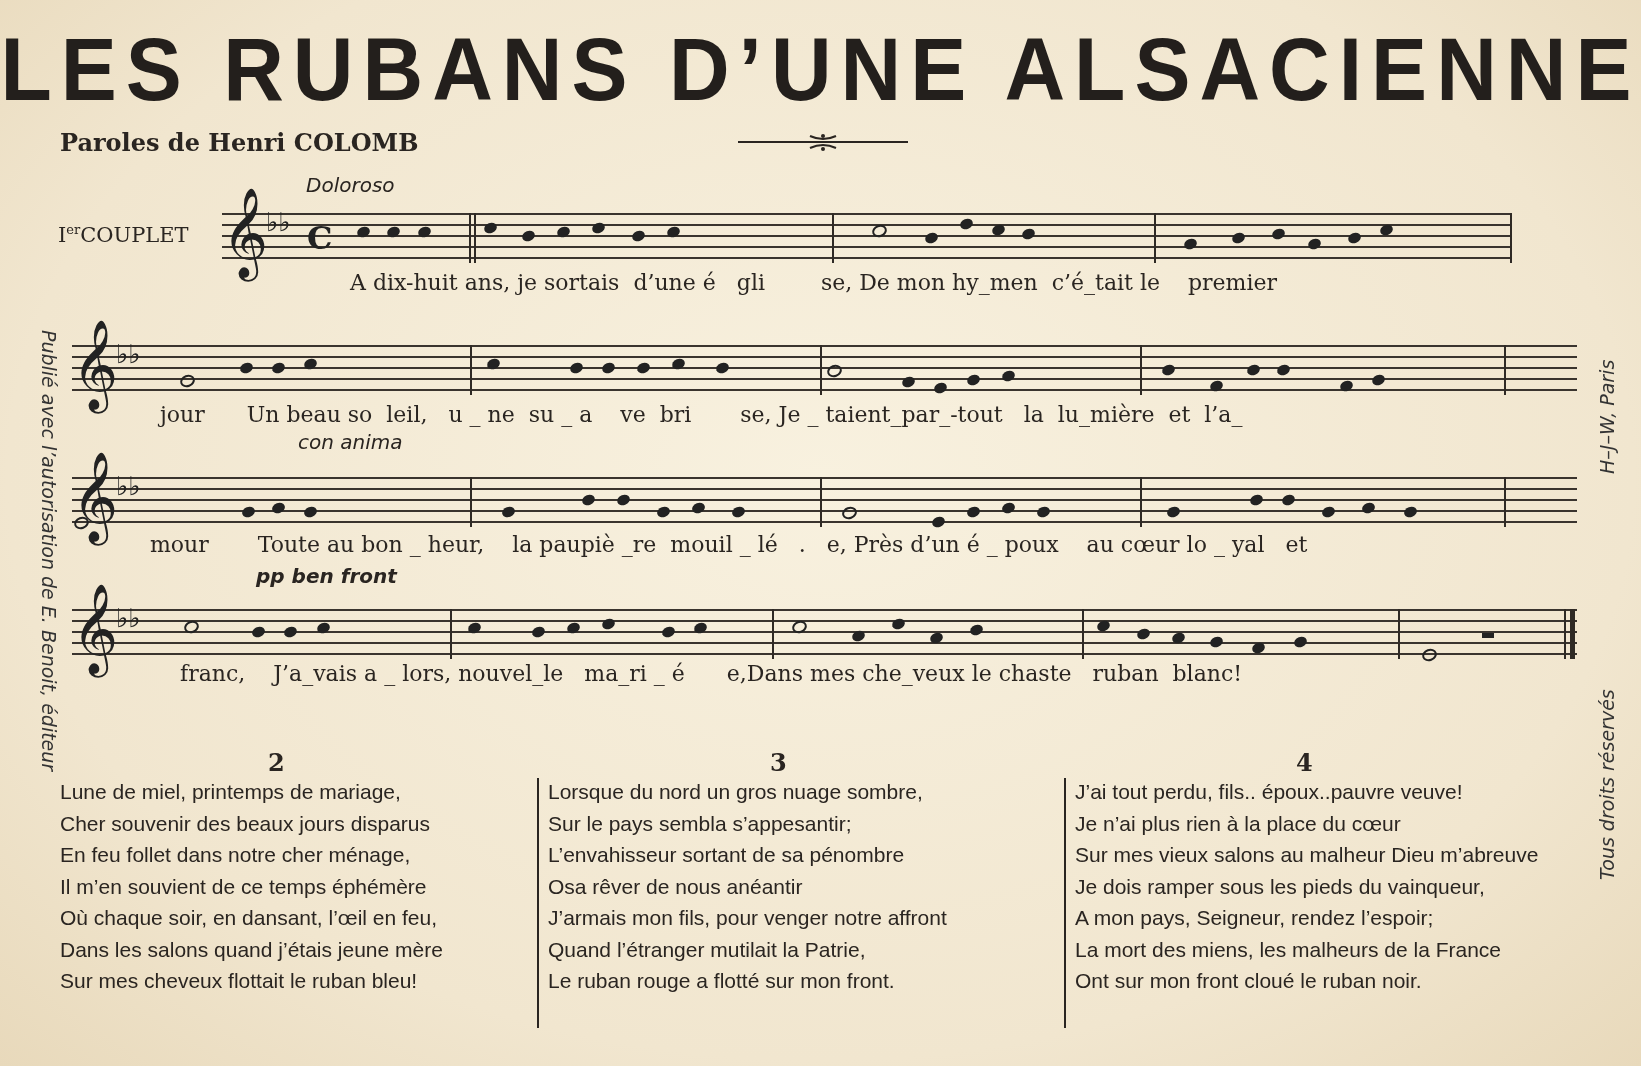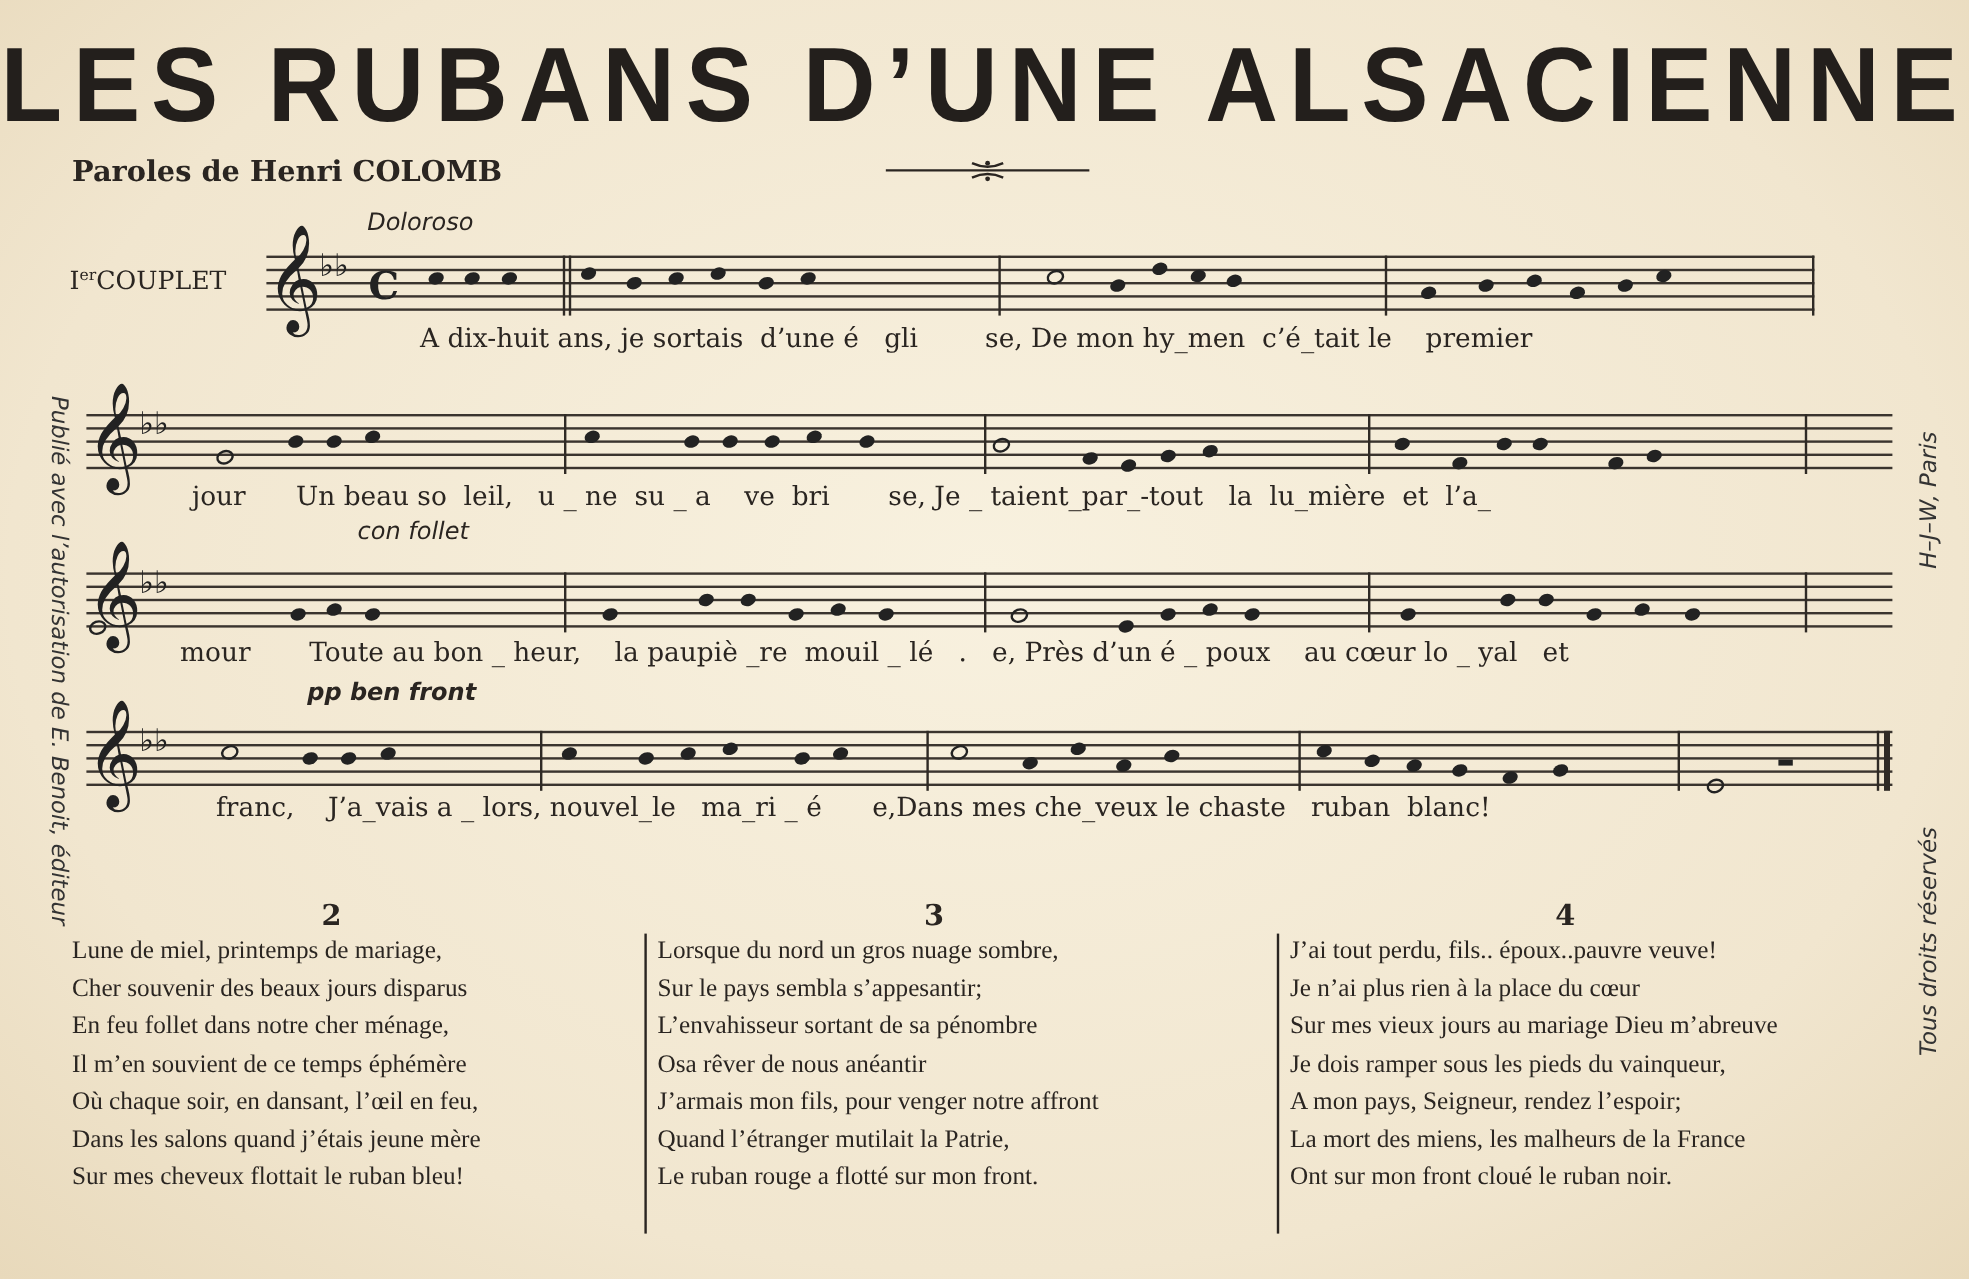--- a/index.html
+++ b/index.html
@@ -47,21 +47,21 @@
   .clef { position:absolute; left:0; top:-20px; font-size:78px; line-height:1; font-family:"DejaVu Sans", sans-serif; color:#222; }
   .keysig { position:absolute; left:44px; top:-6px; font-size:26px; font-family:"DejaVu Sans", sans-serif; color:#222; }
   .timesig { position:absolute; left:85px; top:6px; font-size:32px; font-weight:bold; font-family:"DejaVu Serif", serif; color:#222; }
   .note { position:absolute; width:13px; height:10px; border-radius:50%; background:#222; transform:rotate(-20deg); }
   .note.open { background:transparent; border:2px solid #222; width:11px; height:8px; }
   .couplet-label { position:absolute; left:58px; top:222px; font-family:"DejaVu Serif", serif; font-size:21px; color:#2a2521; }
   .couplet-label sup { font-size:13px; }
   .tempo { position:absolute; font-family:"DejaVu Sans", sans-serif; font-style:italic; font-size:20px; color:#2a2521; }
   .lyrics { position:absolute; left:60px; width:1520px; font-family:"DejaVu Serif", serif; font-size:22px; color:#2a2521; white-space:pre; }
   .verse-num { position:absolute; top:748px; font-family:"DejaVu Serif", serif; font-weight:bold; font-size:24px; }
-  .verse { position:absolute; top:776px; font-family:Liberation Serif, serif; font-size:22px; line-height:31.5px; color:#2a2521; white-space:nowrap; }
+  .verse { position:absolute; top:776px; font-family:Liberation Sans, sans-serif; font-size:22px; line-height:31.5px; color:#2a2521; white-space:nowrap; }
   .vdivider { position:absolute; top:778px; width:2px; height:250px; background:#2a2521; }
 </style>
 </head>
 <body>
 
 <div class="card">
 
   <div class="title">LES RUBANS D’UNE ALSACIENNE</div>
 
   <div class="credit left">Paroles de Henri COLOMB</div>
@@ -77,21 +77,21 @@
   <div class="side-right">
     <span>Tous droits réservés</span>
     <span>H–J–W, Paris</span>
   </div>
 
   <div class="couplet-label">
     <span>I<sup>er</sup></span><span>COUPLET</span>
   </div>
 
   <div class="tempo" style="left:306px; top:173px;">Doloroso</div>
-  <div class="tempo" style="left:298px; top:430px;">con follet</div>
+  <div class="tempo" style="left:298px; top:430px;">con anima</div>
   <div class="tempo" style="left:256px; top:564px; font-weight:bold;">pp ben front</div>
 
   <div class="system" style="left:222px; width:1290px; top:213px;">
     <div class="staff-lines">
         <div style="top:0"></div>
         <div style="top:11px"></div>
         <div style="top:22px"></div>
         <div style="top:33px"></div>
         <div style="top:44px"></div>
       </div>
@@ -267,20 +267,20 @@
     <div>Quand l’étranger mutilait la Patrie,</div>
     <div>Le ruban rouge a flotté sur mon front.</div>
   </div>
 
   <div class="vdivider" style="left:1064px;"></div>
 
   <div class="verse-num" style="left:1296px;">4</div>
   <div class="verse" style="left:1075px; font-size:21px;">
     <div>J’ai tout perdu, fils.. époux..pauvre veuve!</div>
     <div>Je n’ai plus rien à la place du cœur</div>
-    <div>Sur mes vieux jours au mariage Dieu m’abreuve</div>
+    <div>Sur mes vieux salons au malheur Dieu m’abreuve</div>
     <div>Je dois ramper sous les pieds du vainqueur,</div>
     <div>A mon pays, Seigneur, rendez l’espoir;</div>
     <div>La mort des miens, les malheurs de la France</div>
     <div>Ont sur mon front cloué le ruban noir.</div>
   </div>
 
 </div>
 
 </body></html>

